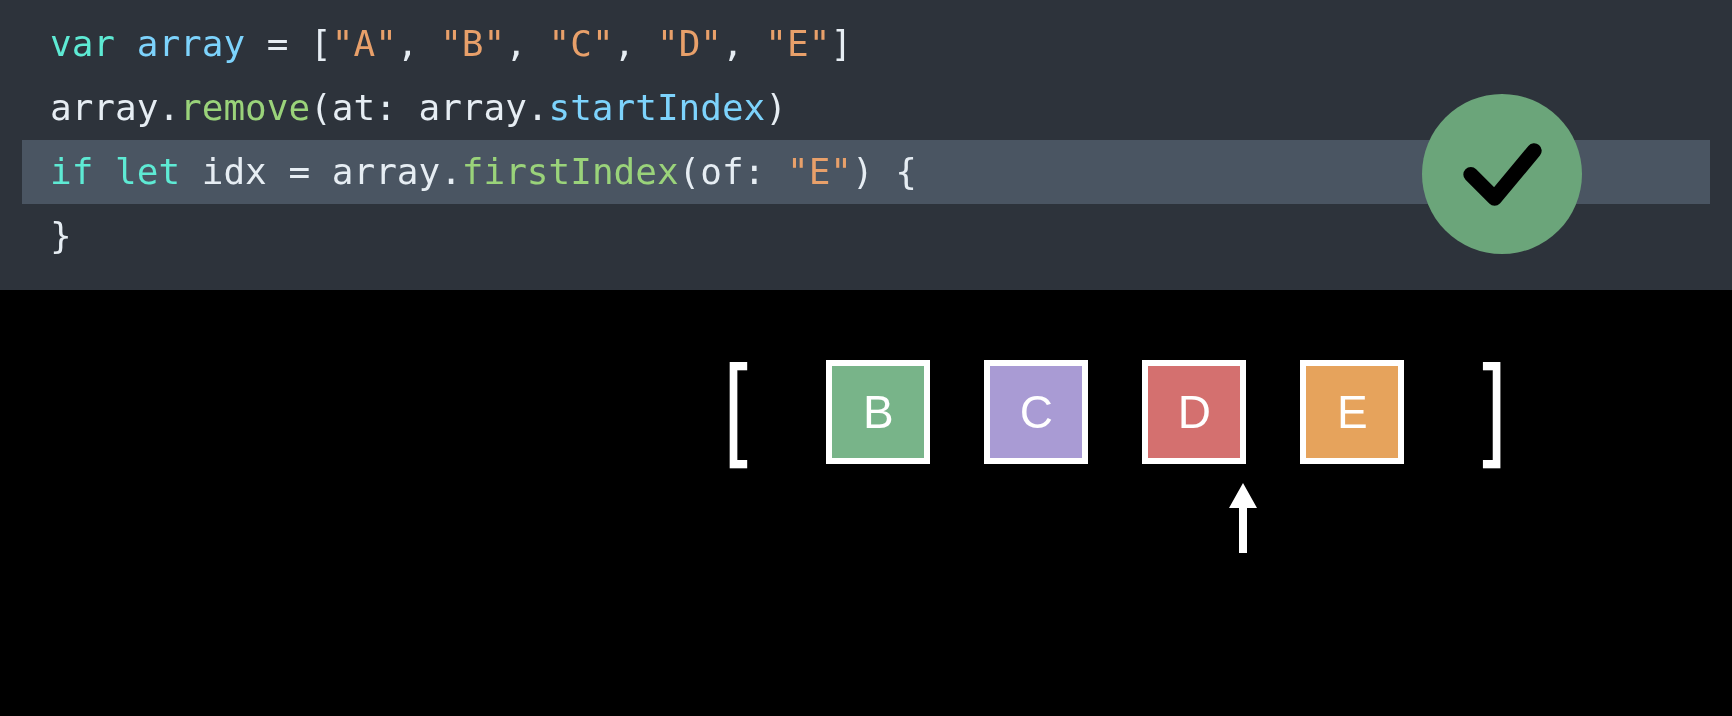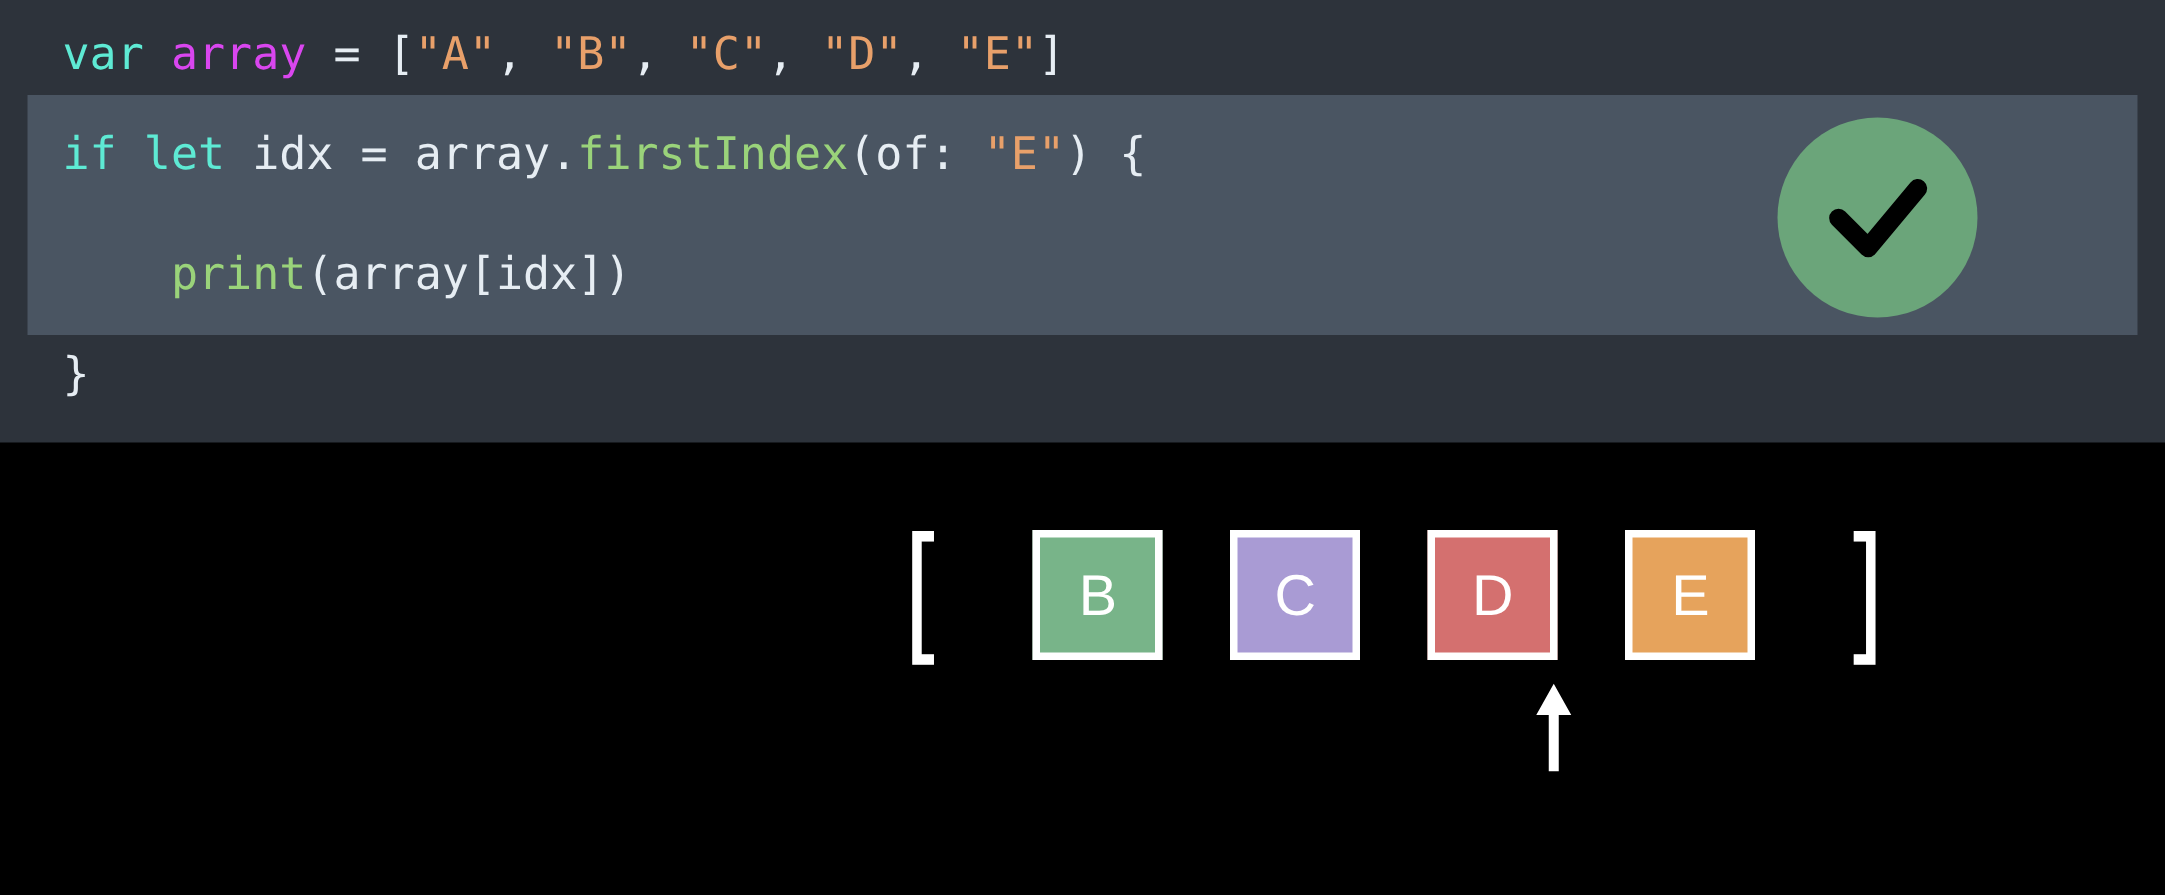--- a/index.html
+++ b/index.html
@@ -22,25 +22,25 @@
     line-height: 64px;
     color: #e6edf3;
     padding: 0 50px;
     white-space: pre;
     position: relative;
   }
   
   .highlighted {
     background: #4a5562;
     margin: 0 22px;
-    padding: 16px 28px;
+    padding: 0 28px;
   }
   
   .kw-pink { color: #5eead4; }
-  .kw-teal { color: #d946ef; }
+  .kw-teal { color: #7dd3fc; }
   .str-orange { color: #e8a06a; }
   .func-green { color: #9ad37a; }
   .punct { color: #e6edf3; }
   
   .checkmark-badge {
     position: absolute;
     right: 150px;
     top: 94px;
     width: 160px;
     height: 160px;
@@ -102,24 +102,24 @@
   }
   .arrow svg { width: 40px; height: 80px; }
 </style>
 </head>
 <body>
 
 <div class="code-panel">
 
   <div class="code-line"><span class="kw-pink">var</span><span> </span><span class="kw-teal">array</span><span class="punct"> = [</span><span class="str-orange">"A"</span><span class="punct">, </span><span class="str-orange">"B"</span><span class="punct">, </span><span class="str-orange">"C"</span><span class="punct">, </span><span class="str-orange">"D"</span><span class="punct">, </span><span class="str-orange">"E"</span><span class="punct">]</span></div>
 
+  <div class="code-line"><span class="punct">array.</span><span class="func-green">remove</span><span class="punct">(at: array.</span><span class="kw-teal">startIndex</span><span class="punct">)</span></div>
 
   <div class="code-line highlighted"><span class="kw-pink">if</span><span> </span><span class="kw-pink">let</span><span class="punct"> idx = array.</span><span class="func-green">firstIndex</span><span class="punct">(of: </span><span class="str-orange">"E"</span><span class="punct">) {</span></div>
 
-  <div class="code-line highlighted"><span>    </span><span class="func-green">print</span><span class="punct">(array[idx])</span></div>
 
   <div class="code-line"><span class="punct">}</span></div>
 
   <div class="checkmark-badge">
     <svg viewBox="0 0 24 24">
       <path d="M4 12 L10 18 L20 6" stroke="#000" stroke-width="3.8" fill="none" stroke-linecap="round" stroke-linejoin="round"></path>
     </svg>
   </div>
 </div>
 

